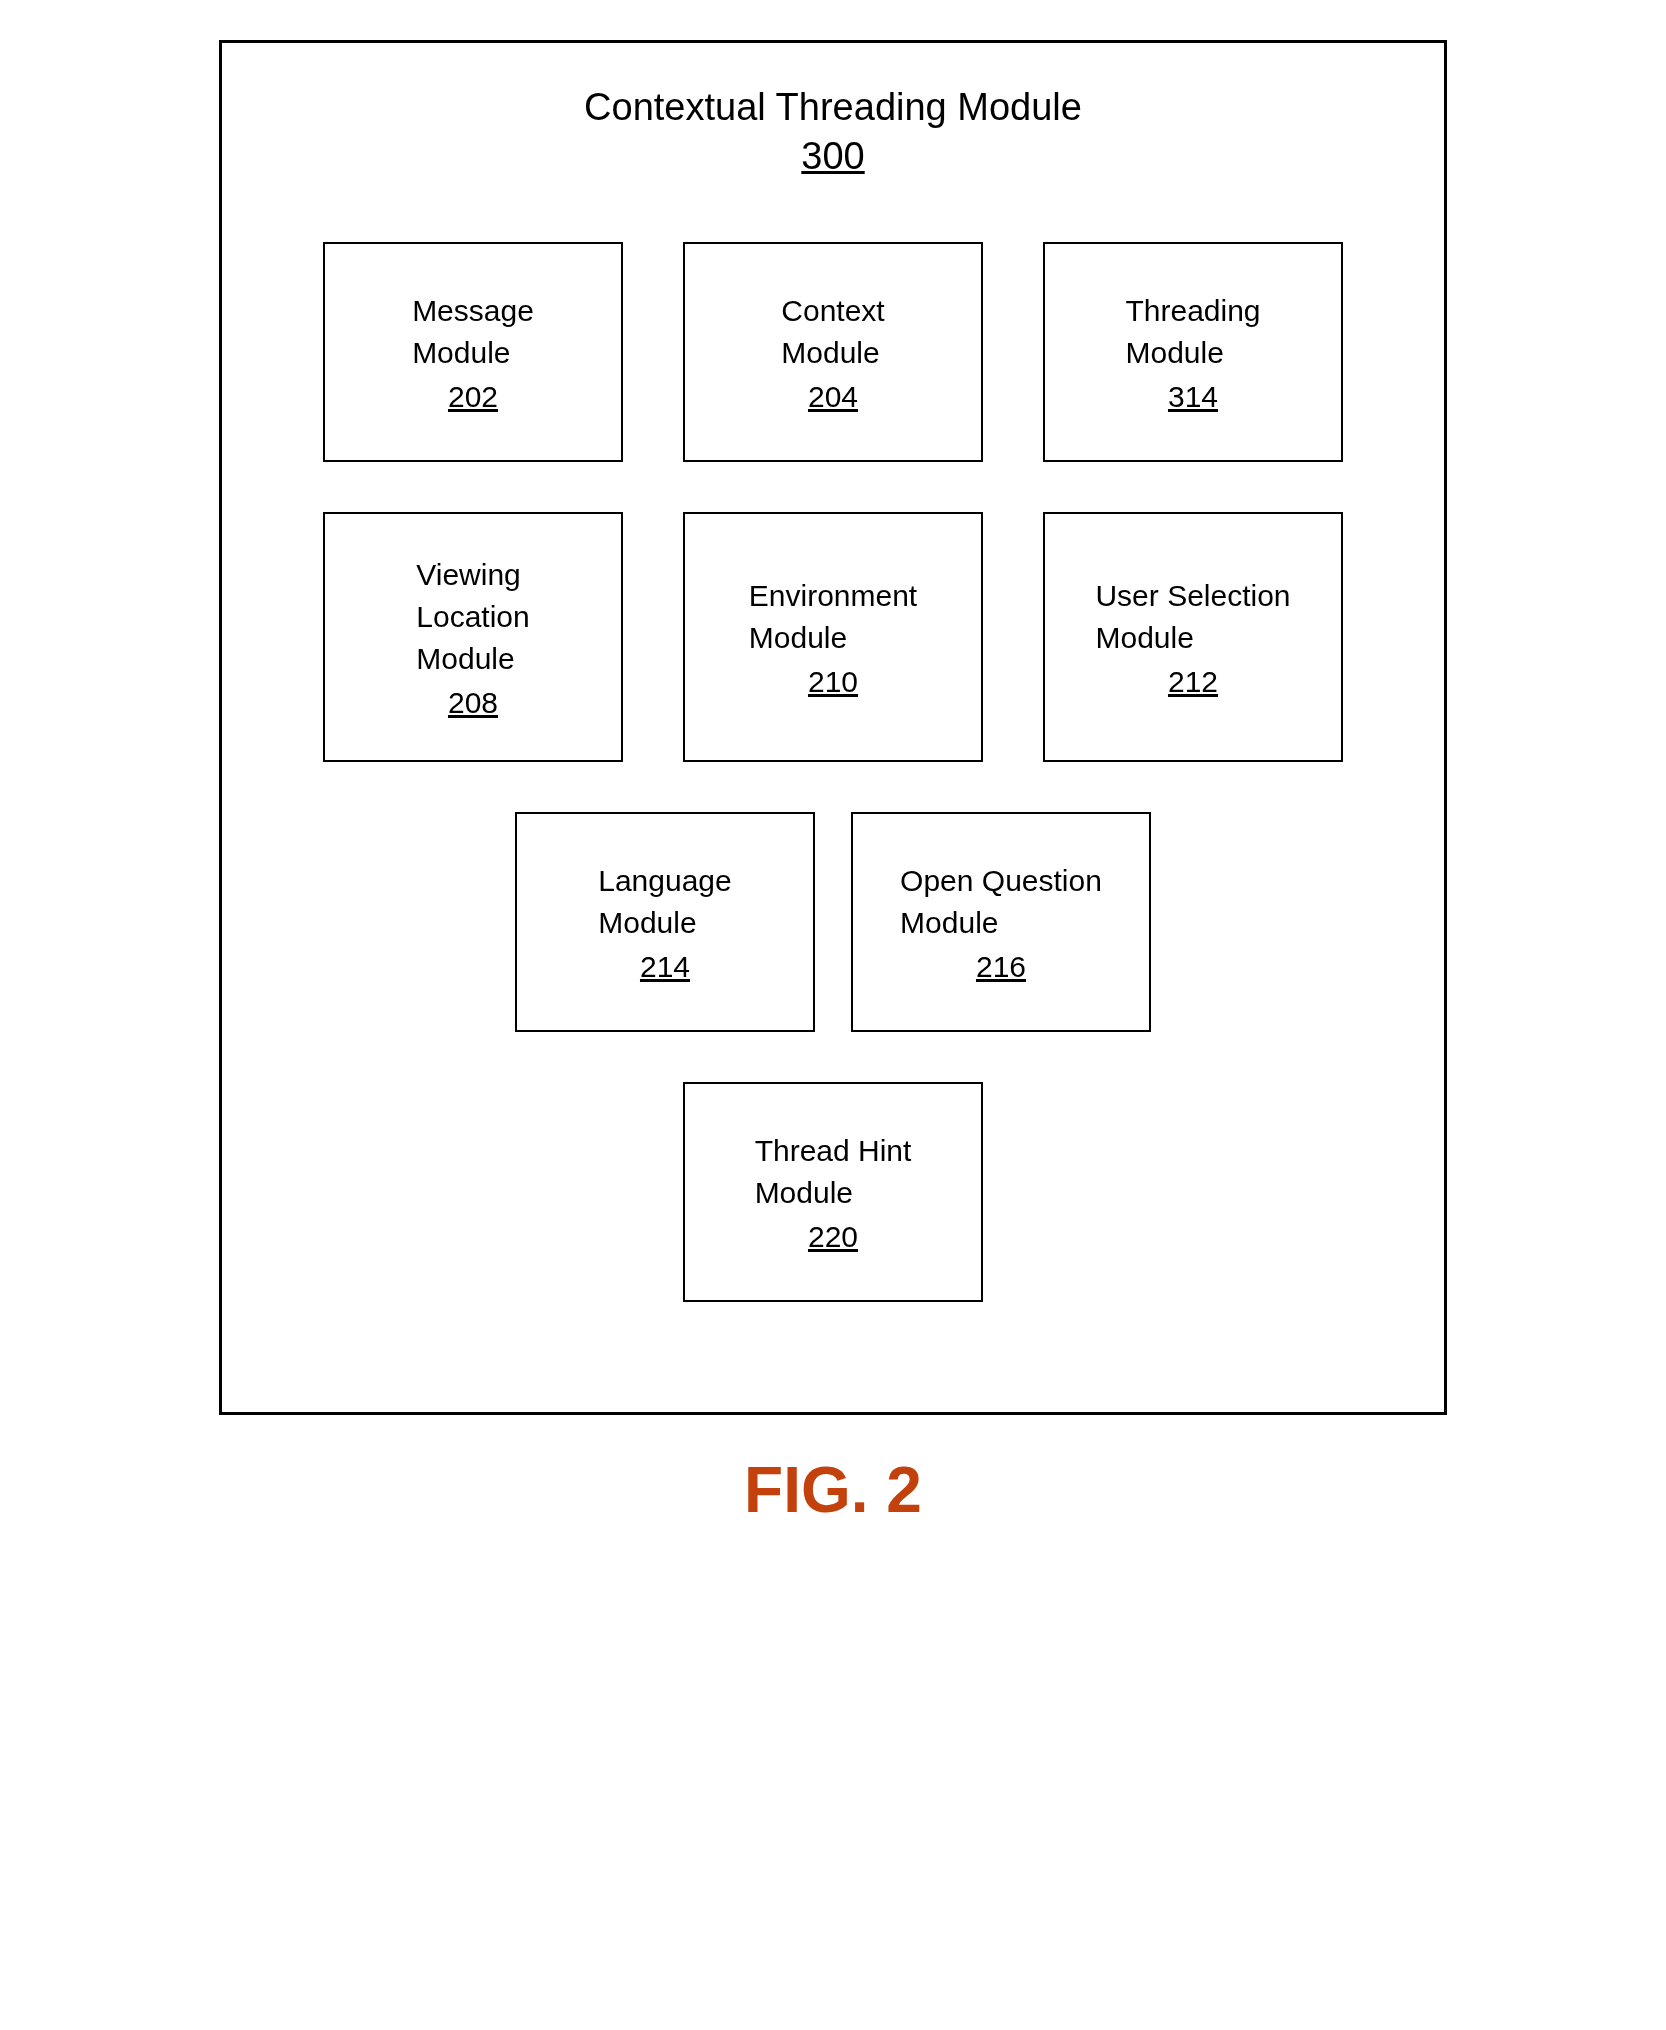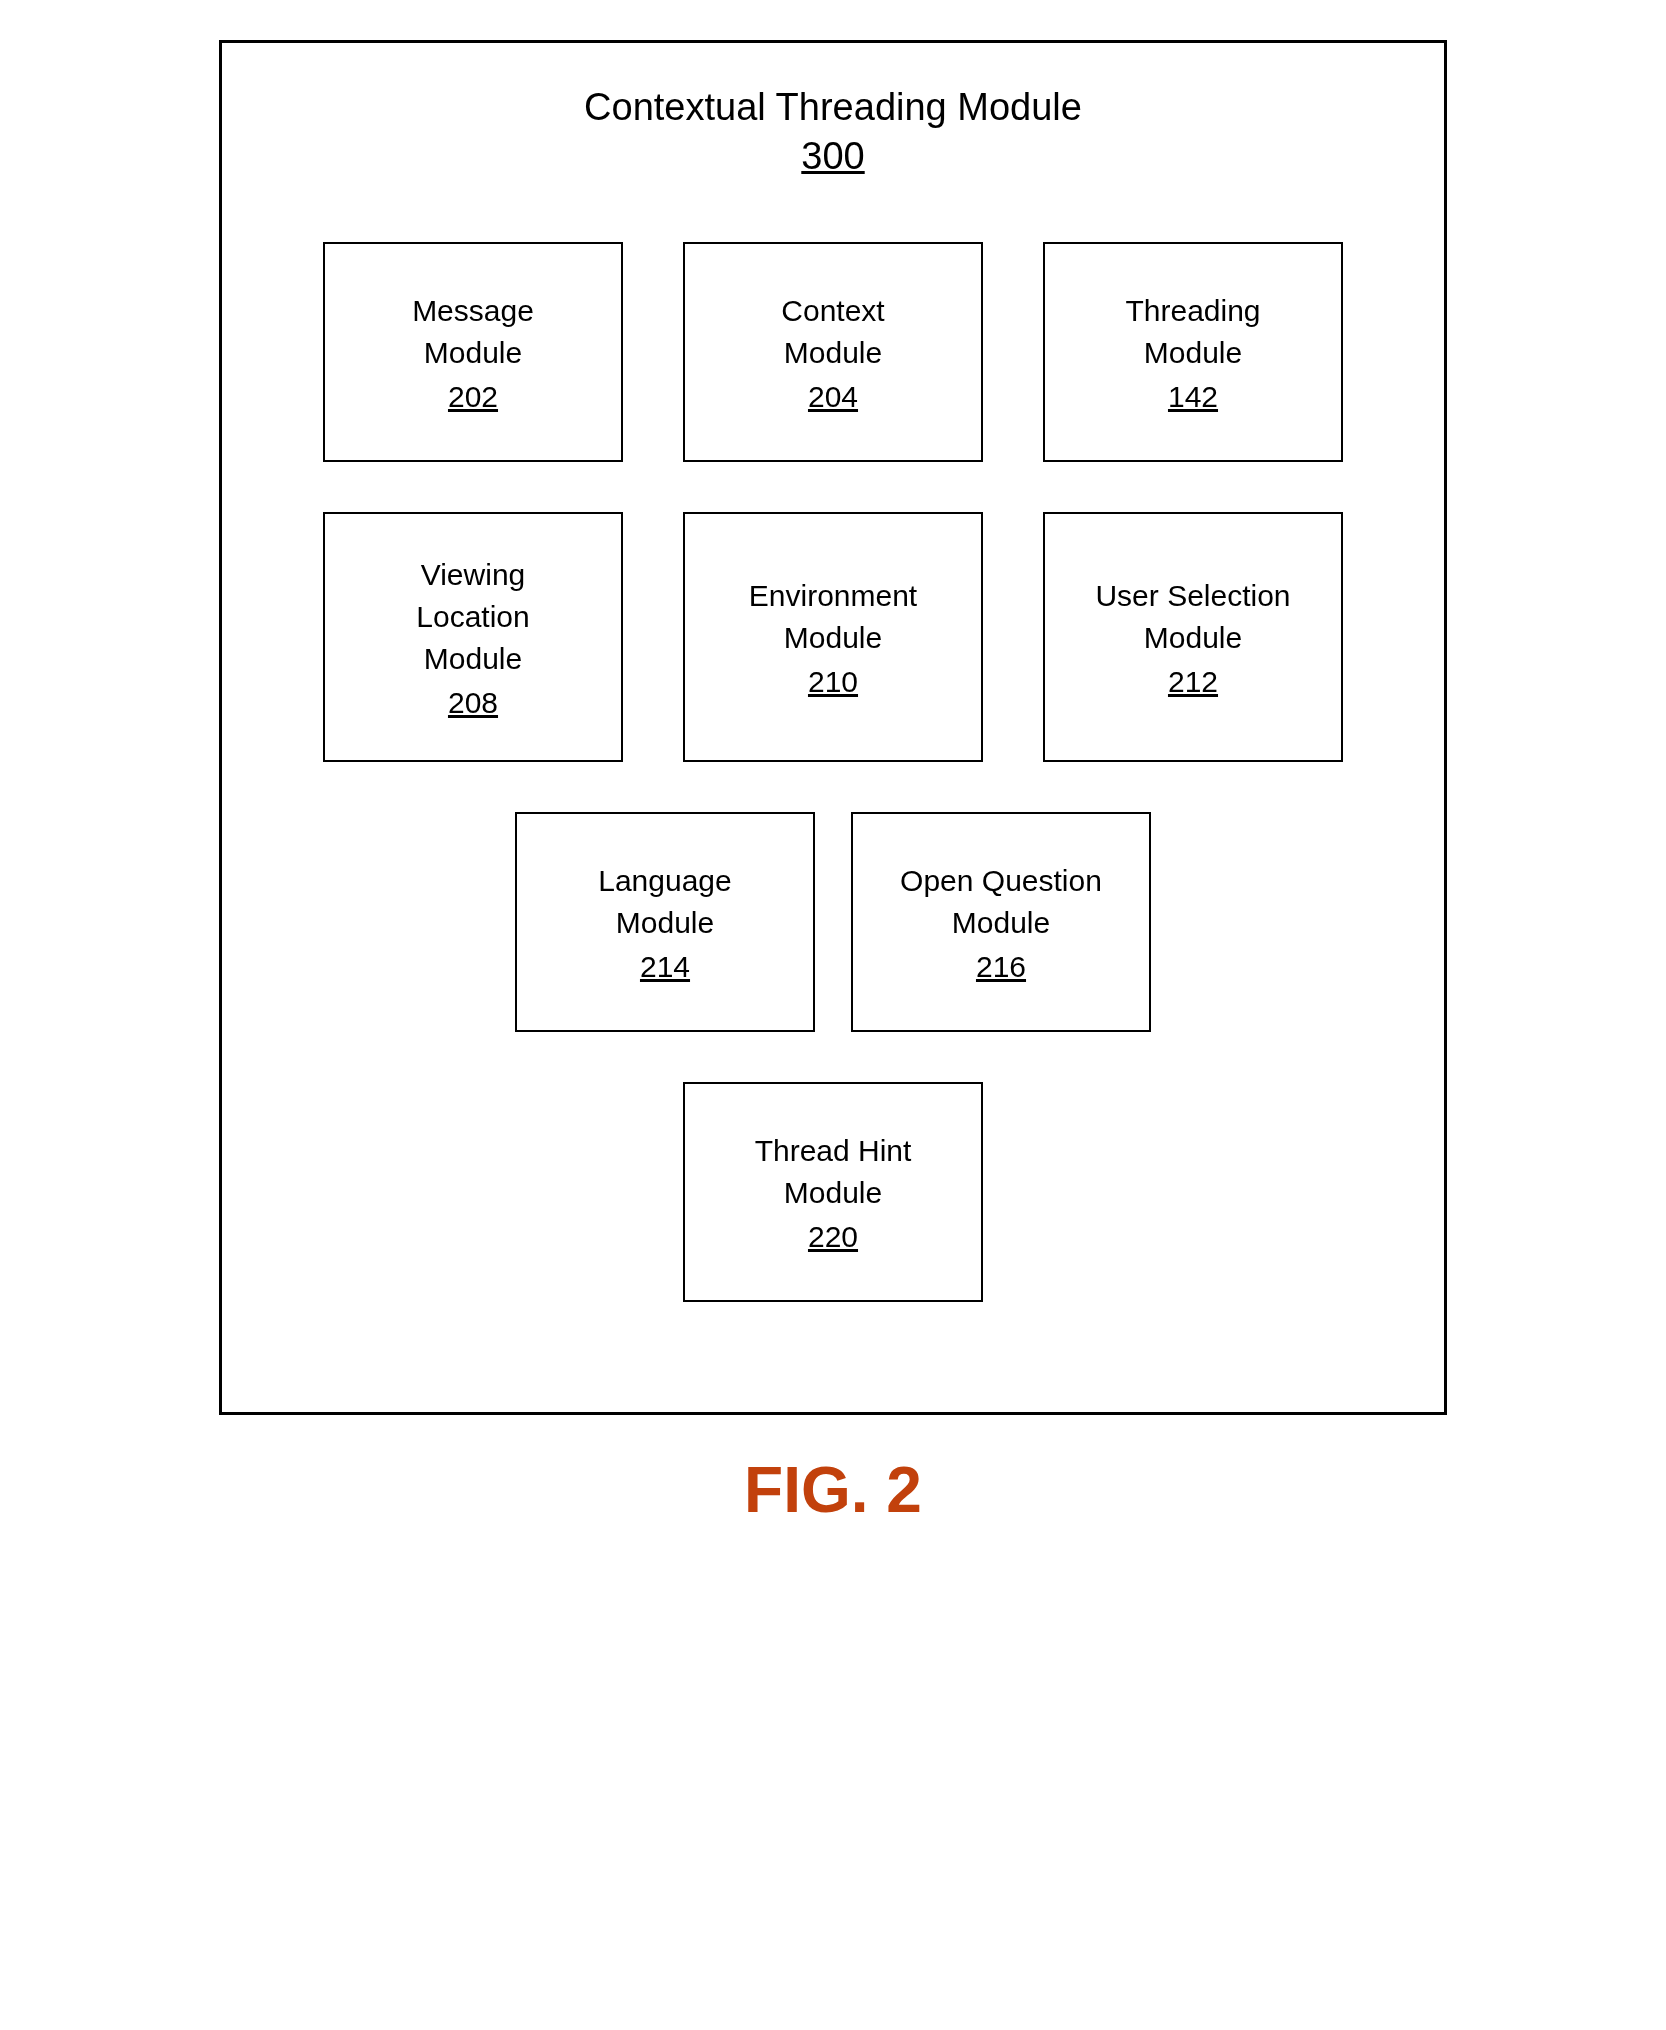--- a/index.html
+++ b/index.html
@@ -55,21 +55,20 @@
     }
 
     .module-box {
       border: 2px solid #000;
       width: 300px;
       min-height: 220px;
       display: flex;
       flex-direction: column;
       align-items: center;
       justify-content: center;
-      text-align: center;
       padding: 20px;
     }
 
     .module-box.wide {
       width: 300px;
       min-height: 250px;
     }
 
     .module-label {
       font-size: 30px;
@@ -107,21 +106,21 @@
     <div class="module-box">
       <div class="module-label">Message<br>Module</div>
       <div class="module-number">202</div>
     </div>
     <div class="module-box">
       <div class="module-label">Context<br>Module</div>
       <div class="module-number">204</div>
     </div>
     <div class="module-box">
       <div class="module-label">Threading<br>Module</div>
-      <div class="module-number">142</div>
+      <div class="module-number">314</div>
     </div>
   </div>
 
   <div class="grid-row">
     <div class="module-box wide">
       <div class="module-label">Viewing<br>Location<br>Module</div>
       <div class="module-number">208</div>
     </div>
     <div class="module-box wide">
       <div class="module-label">Environment<br>Module</div>

